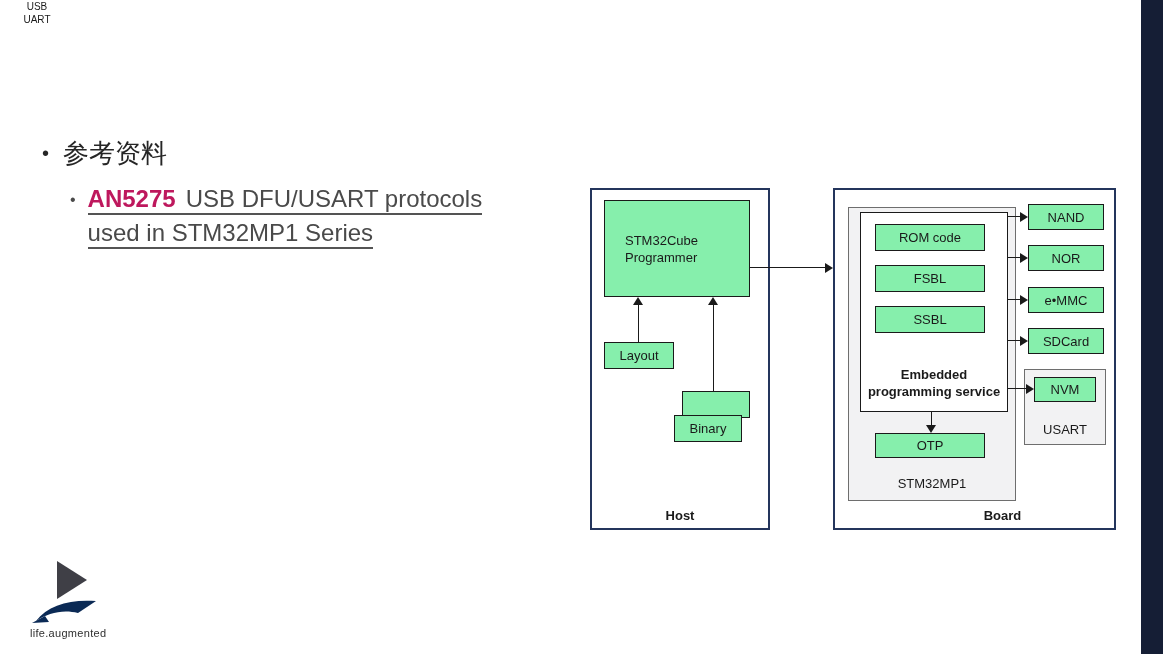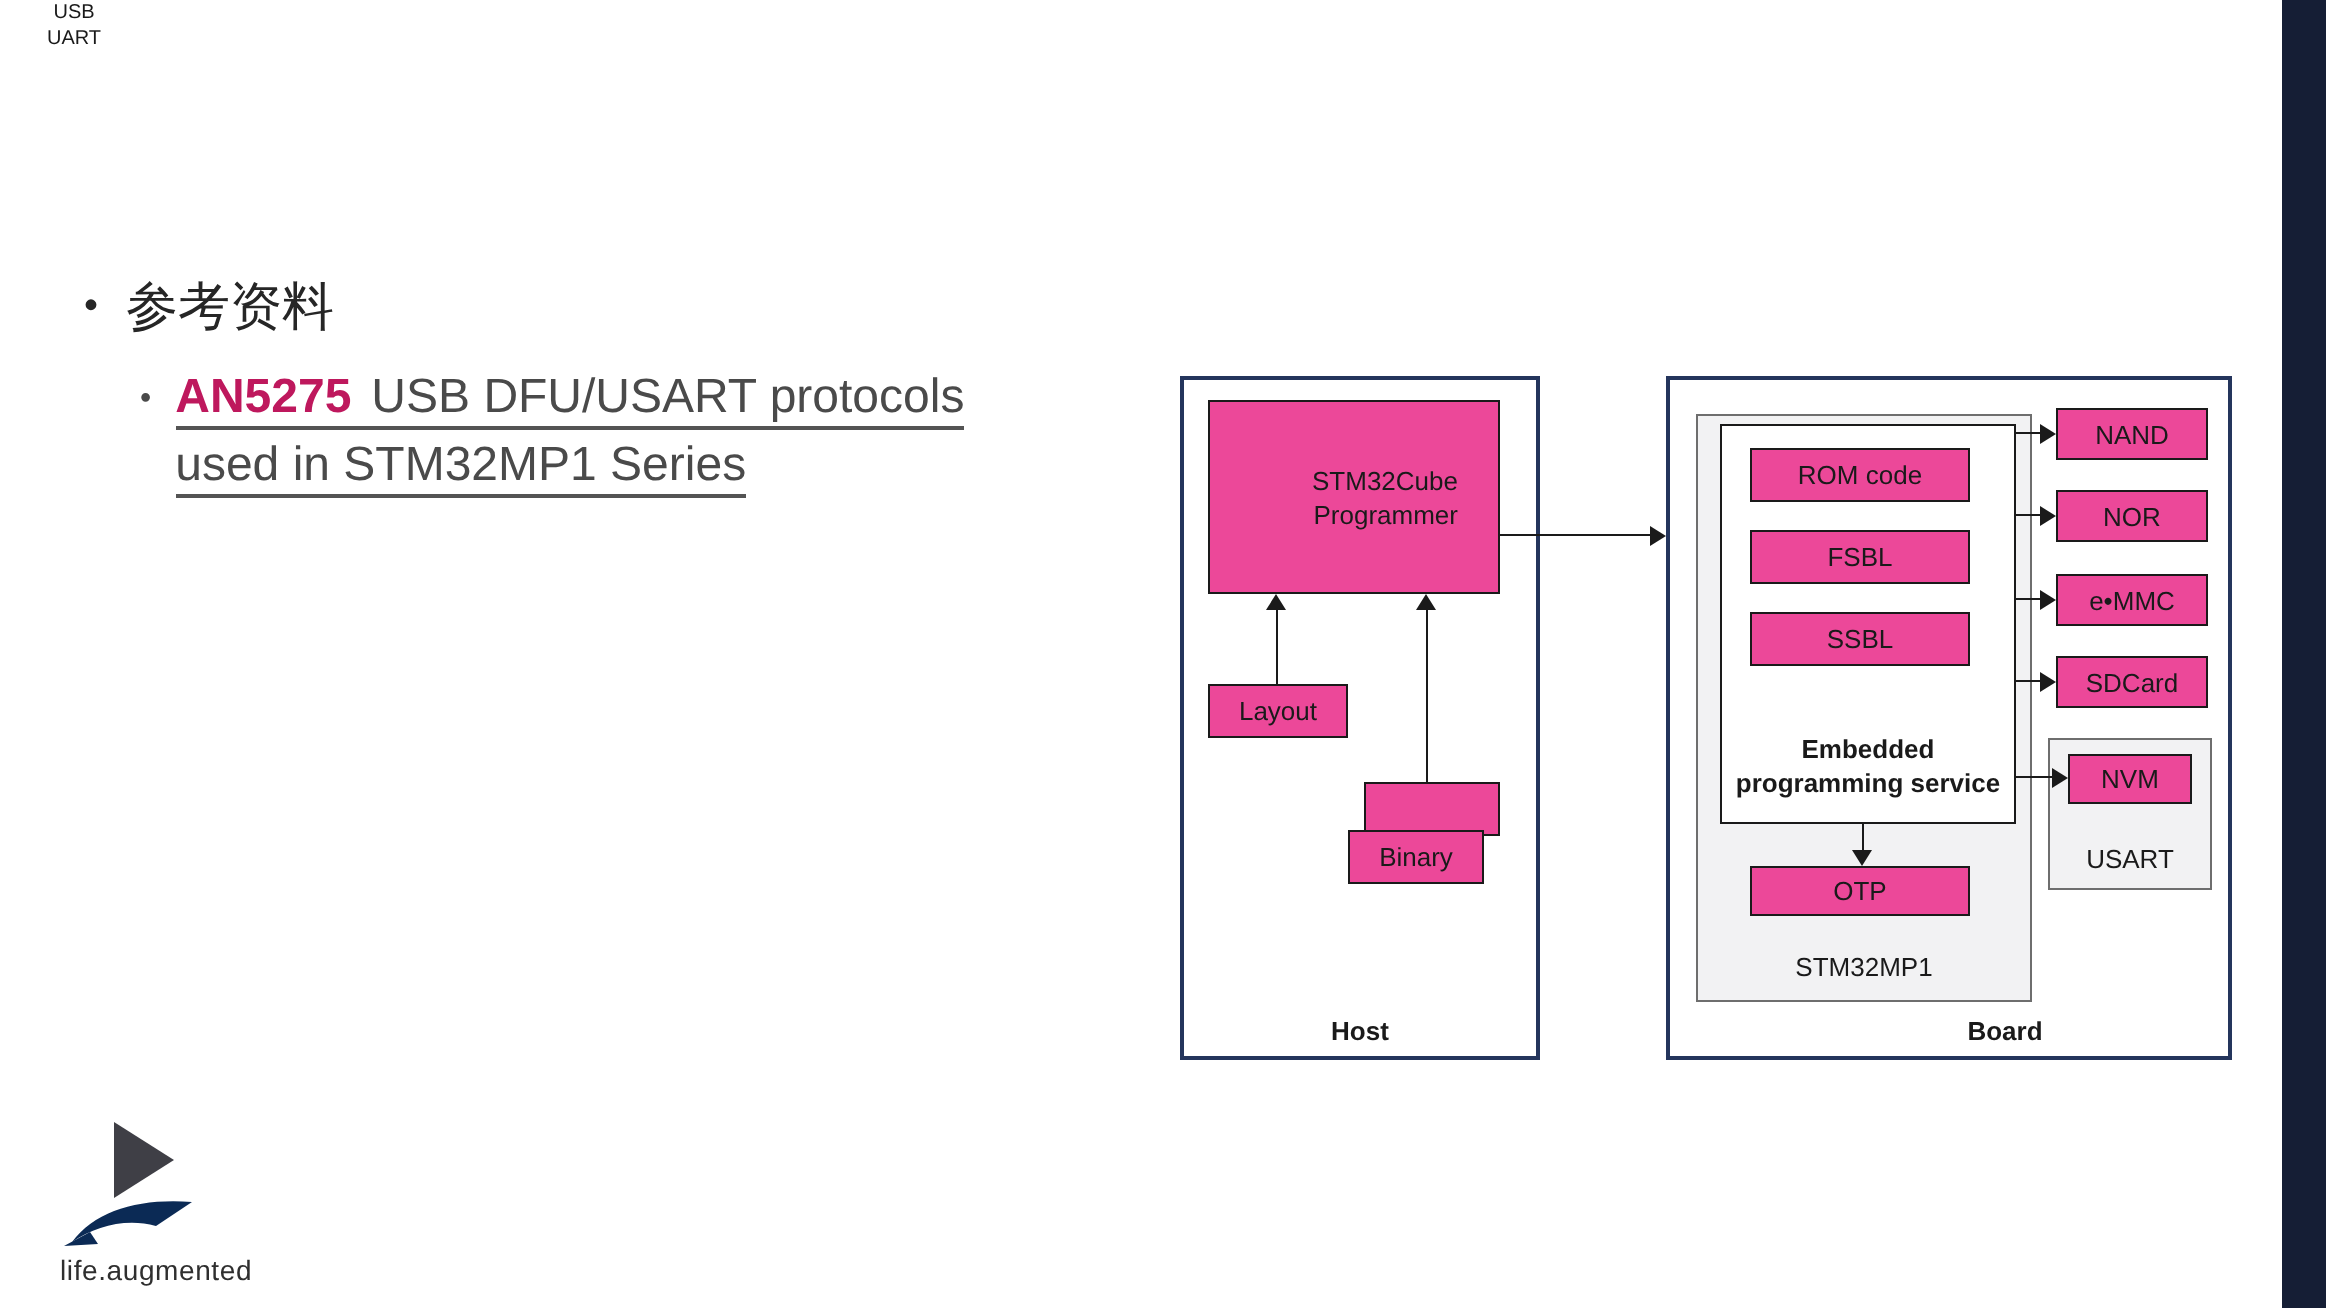--- a/index.html
+++ b/index.html
@@ -18,21 +18,21 @@
   .bullet1 .dot { font-size:20px; margin-right:14px; line-height:34px; color:#262626; }
   .bullet2 { position:absolute; left:70px; top:184px; display:flex; color:#4a4a4a; font-size:24px; }
   .bullet2 .dot { font-size:16px; margin-right:12px; line-height:32px; color:#4a4a4a; }
   .link-line { width:fit-content; border-bottom:2px solid #545454; line-height:29px; margin-bottom:3px; color:#4a4a4a; }
   .b { font-weight:bold; color:#be185d; }
   .gap { margin-right:10px; }
 
   
   .diagram { position:absolute; inset:0; font-size:13px; color:#1a1a1a; }
   .frame { position:absolute; border:2px solid #24355c; background:#ffffff; }
-  .sbox { position:absolute; border:1.5px solid #1a1a1a; background:#ec4899; display:flex; align-items:center; justify-content:center; text-align:right; }
+  .sbox { position:absolute; border:1.5px solid #1a1a1a; background:#86efac; display:flex; align-items:center; justify-content:center; text-align:left; }
   .gbox { position:absolute; border:1px solid #6e6e6e; background:#f2f2f3; }
   .frame-label { position:absolute; text-align:center; font-weight:bold; color:#1a1a1a; }
   .plain-label { position:absolute; text-align:center; color:#1a1a1a; }
   .hline { position:absolute; border-top:1.5px solid #1a1a1a; height:0; }
   .vline { position:absolute; border-left:1.5px solid #1a1a1a; width:0; }
   .ar-r { position:absolute; width:0; height:0; border-top:5px solid transparent; border-bottom:5px solid transparent; border-left:8px solid #1a1a1a; }
   .ar-u { position:absolute; width:0; height:0; border-left:5px solid transparent; border-right:5px solid transparent; border-bottom:8px solid #1a1a1a; }
   .ar-d { position:absolute; width:0; height:0; border-left:5px solid transparent; border-right:5px solid transparent; border-top:8px solid #1a1a1a; }
 
   
@@ -60,21 +60,21 @@
   .box-emmc   { left:1028px; top:287px; width:76px; height:26px; }
   .box-sdcard { left:1028px; top:328px; width:76px; height:26px; }
   .pmic-box { left:1024px; top:369px; width:82px; height:76px; }
   .box-nvm  { left:1034px; top:377px; width:62px; height:25px; }
   .pmic-label { left:1024px; top:422px; width:82px; }
 
   
   .play-triangle { position:absolute; left:57px; top:561px; width:0; height:0;
     border-left:30px solid #3f3f46; border-top:19px solid transparent; border-bottom:19px solid transparent; }
   .logo-swoosh { position:absolute; left:30px; top:596px; }
-  .logo-text { position:absolute; left:30px; top:627px; width:90px; font-size:14px; color:#2f2f2f; letter-spacing:0.3px; }
+  .logo-text { position:absolute; left:30px; top:627px; width:90px; font-size:11px; color:#2f2f2f; letter-spacing:0.3px; }
 </style>
 </head>
 <body>
 
 <div class="slide">
 
   <div class="side-bar"></div>
 
 
   <div class="bullet1">

